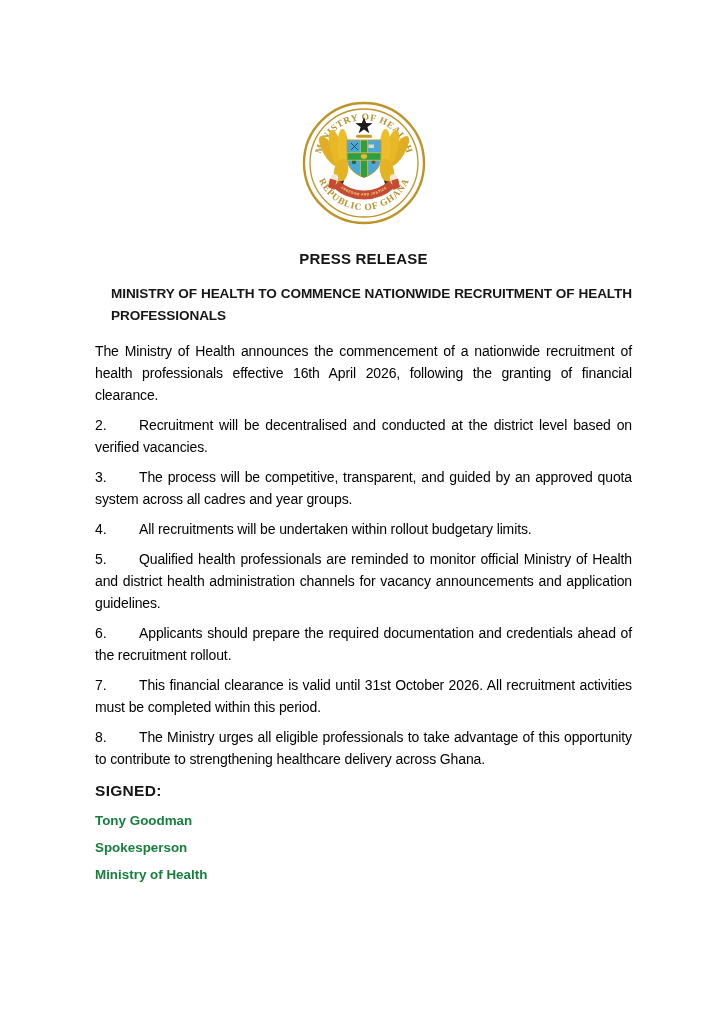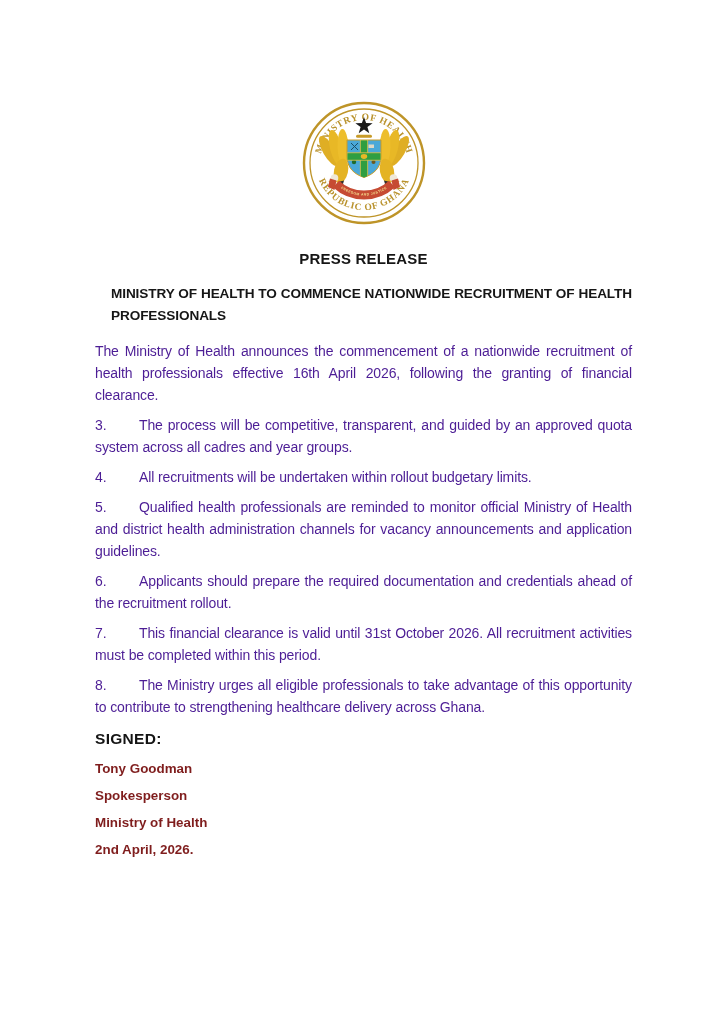--- a/index.html
+++ b/index.html
@@ -49,40 +49,40 @@
     letter-spacing: -0.1px;
     color: #161616;
   }
   p.body-para {
     margin: 0 0 8px 0;
     font-size: 14px;
     line-height: 22px;
     text-align: justify;
     text-align-last: left;
     letter-spacing: -0.12px;
-    color: #4c1d95;
+    color: #000000;
   }
   p.body-para .num {
     display: inline-block;
     width: 44px;
   }
   .signature {
     margin-top: 12px;
   }
   .signed-label {
     font-size: 15.5px;
     font-weight: bold;
     letter-spacing: 0.3px;
     color: #141414;
     margin-bottom: 13px;
   }
   .sig-line {
     font-size: 13.4px;
     font-weight: bold;
-    color: #7f1d1d;
+    color: #15803d;
     margin-bottom: 11px;
     line-height: 16px;
   }
 </style>
 </head>
 <body>
 
 <div class="page">
 
   <div class="logo-wrap">
@@ -141,34 +141,34 @@
       </text>
     </svg>
   </div>
 
   <h1 class="press-heading">PRESS RELEASE</h1>
 
   <h2 class="doc-title">MINISTRY OF HEALTH TO COMMENCE NATIONWIDE RECRUITMENT OF HEALTH PROFESSIONALS</h2>
 
   <p class="body-para"><span>The Ministry of Health announces the commencement of a nationwide recruitment of health professionals effective 16th April 2026, following the granting of financial clearance.</span></p>
 
+  <p class="body-para"><span class="num">2.</span><span>Recruitment will be decentralised and conducted at the district level based on verified vacancies.</span></p>
 
   <p class="body-para"><span class="num">3.</span><span>The process will be competitive, transparent, and guided by an approved quota system across all cadres and year groups.</span></p>
 
   <p class="body-para"><span class="num">4.</span><span>All recruitments will be undertaken within rollout budgetary limits.</span></p>
 
   <p class="body-para"><span class="num">5.</span><span>Qualified health professionals are reminded to monitor official Ministry of Health and district health administration channels for vacancy announcements and application guidelines.</span></p>
 
   <p class="body-para"><span class="num">6.</span><span>Applicants should prepare the required documentation and credentials ahead of the recruitment rollout.</span></p>
 
   <p class="body-para"><span class="num">7.</span><span>This financial clearance is valid until 31st October 2026. All recruitment activities must be completed within this period.</span></p>
 
   <p class="body-para"><span class="num">8.</span><span>The Ministry urges all eligible professionals to take advantage of this opportunity to contribute to strengthening healthcare delivery across Ghana.</span></p>
 
   <div class="signature">
     <div class="signed-label">SIGNED:</div>
     <div class="sig-line">Tony Goodman</div>
     <div class="sig-line">Spokesperson</div>
     <div class="sig-line">Ministry of Health</div>
-    <div class="sig-line">2nd April, 2026.</div>
   </div>
 
 </div>
 
 </body></html>

